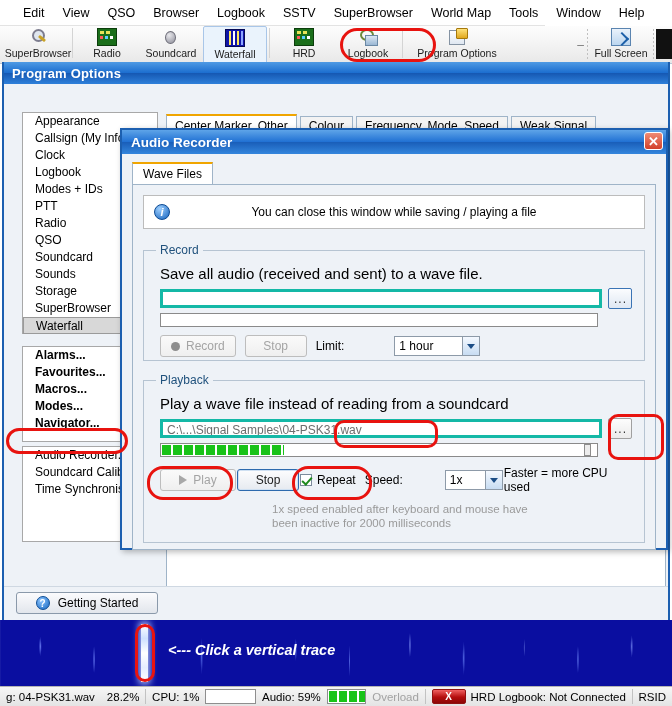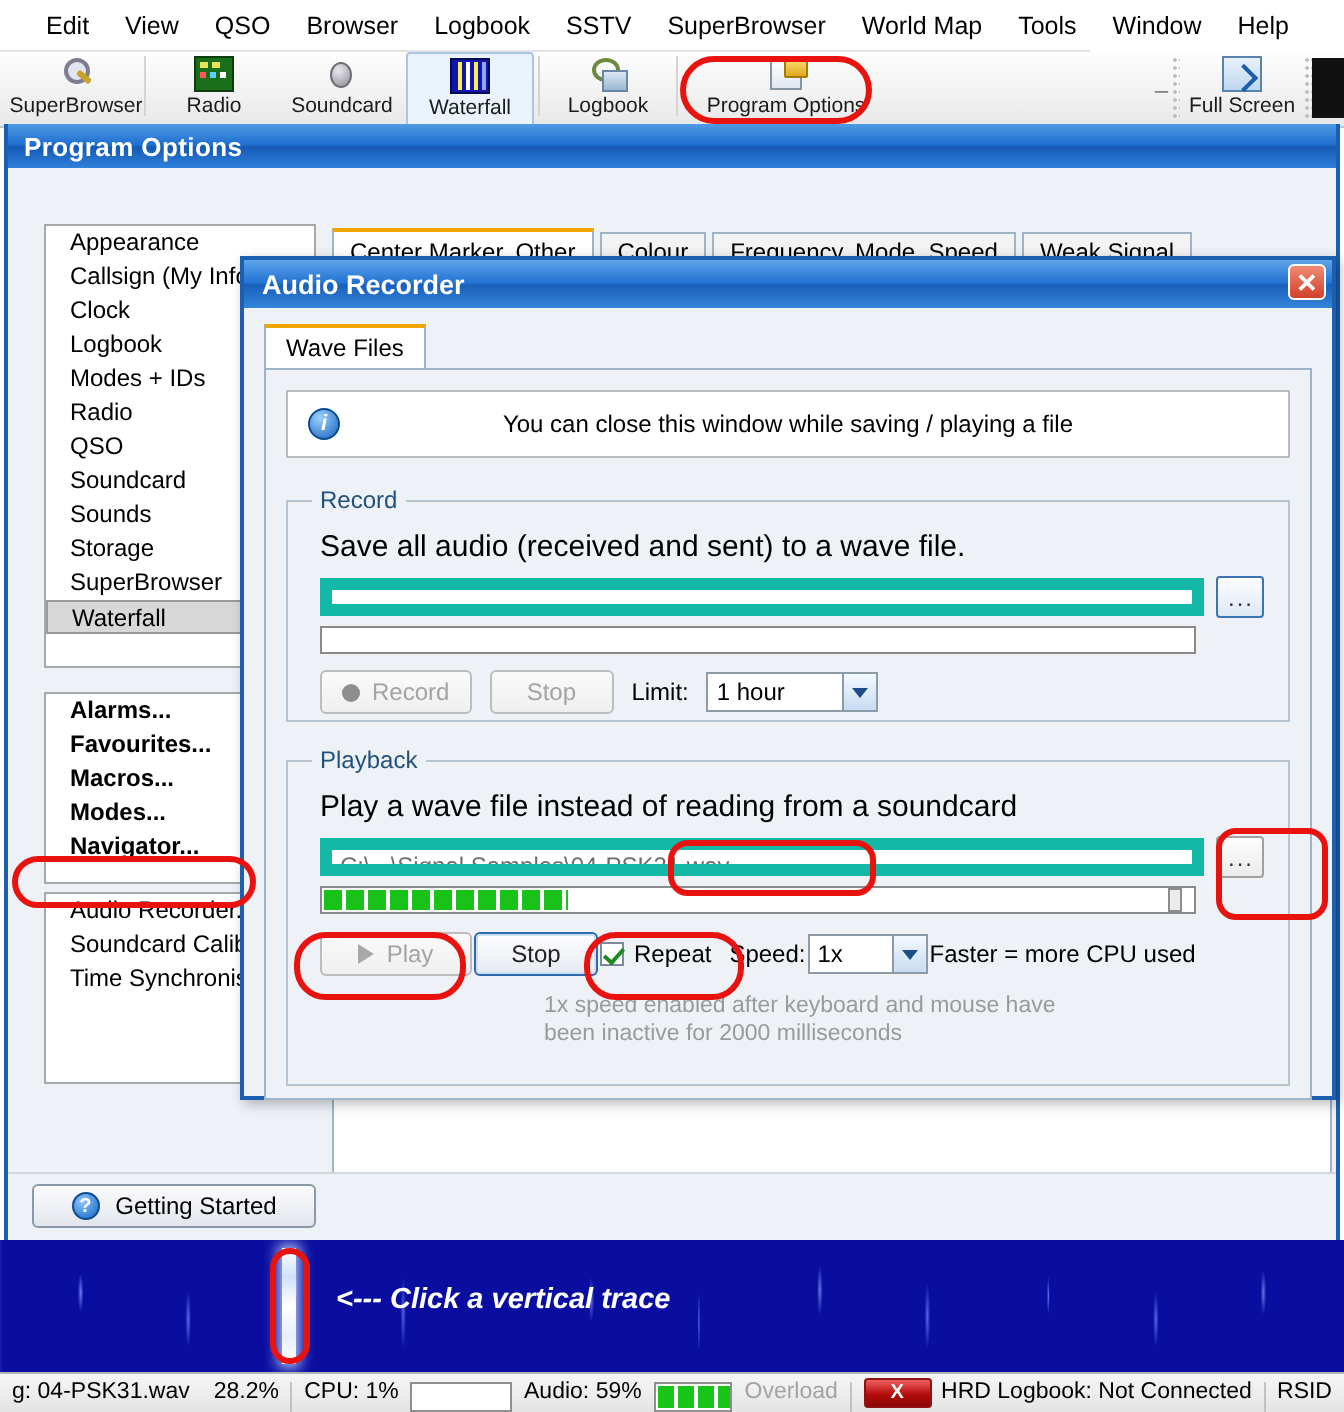--- a/index.html
+++ b/index.html
@@ -152,21 +152,21 @@
 
   fieldset.grp{
     border:1px solid #b6c4d2;margin:0;padding:6px 12px 10px 12px;position:relative;background:transparent;
   }
   fieldset.grp legend{font-size:12px;color:#21527d;padding:0 4px;}
   #grp-record{margin-top:14px;height:118px;}
   #grp-playback{margin-top:12px;height:170px;}
   .grp-desc{font-size:15px;margin:2px 0 6px 4px;}
 
   .wintext{
-    height:19px;background:#fff;border:6px solid #14b8a6;font-size:12px;
+    height:19px;background:#fff;border:3px solid #14b8a6;font-size:12px;
     line-height:17px;padding:0 4px;color:#222;overflow:hidden;white-space:nowrap;
   }
   .browse-btn{
     width:24px;height:21px;border:1px solid #3a74b5;border-radius:2px;
     background:linear-gradient(to bottom,#fbfcfe,#dfe8f3);
     display:flex;align-items:center;justify-content:flex-end;font-size:12px;
     padding-right:4px;color:#333;letter-spacing:1px;
   }
   .browse-btn.plain{border:1px solid #a0a0a0;background:linear-gradient(to bottom,#fdfdfd,#ebebeb);}
 
@@ -180,21 +180,21 @@
   .winbtn{
     height:22px;min-width:68px;padding:0 10px;border:1px solid #9aa7b4;border-radius:3px;
     background:linear-gradient(to bottom,#fdfdfe,#e6eaf0);
     display:flex;align-items:center;justify-content:center;gap:6px;font-size:12px;color:#222;
   }
   .winbtn.disabled{color:#a4a4a4;border-color:#bdbdbd;background:linear-gradient(to bottom,#fafafa,#efefef);}
   .winbtn.focus{border:1px solid #2d6aae;box-shadow:inset 0 0 0 1px #cfe0f2;}
   .dot{width:9px;height:9px;border-radius:50%;background:#8e8e8e;display:inline-block;}
   .tri{width:0;height:0;border-left:8px solid #a8a8a8;border-top:5px solid transparent;border-bottom:5px solid transparent;display:inline-block;}
 
-  .wincombo{height:20px;border:1px solid #8d9aa8;background:#fff;display:flex;align-items:center;font-size:12px;padding-left:4px;position:relative;}
+  .wincombo{height:20px;border:1px solid #8d9aa8;background:#fff;display:flex;align-items:center;font-size:12px;padding-left:4px;position:relative;margin-left:41px;}
   .wincombo .arrow{
     position:absolute;right:0;top:0;bottom:0;width:17px;
     background:linear-gradient(to bottom,#f4f9ff,#c7dcf2);border-left:1px solid #8d9aa8;
     display:flex;align-items:center;justify-content:center;
   }
   .wincombo .arrow::after{content:"";width:0;height:0;border-left:4px solid transparent;border-right:4px solid transparent;border-top:5px solid #1b4d86;}
 
   .hint{font-size:11.5px;color:#9a9a9a;line-height:14px;}
 
   
@@ -220,21 +220,21 @@
   #wf-trace{position:absolute;left:141px;top:4px;width:7px;height:58px;
     background:linear-gradient(to bottom,#ffffff,#cfe0ff,#ffffff,#e6eeff,#ffffff);
     box-shadow:0 0 7px 2px rgba(200,220,255,.9);}
   #wf-label{position:absolute;left:168px;top:22px;color:#ffffff;font-weight:bold;font-size:14.5px;white-space:nowrap;font-style:italic;}
 
   
   #statusbar{
     position:absolute;left:0;top:686px;width:672px;height:20px;
     background:linear-gradient(to bottom,#f6f6f6,#e4e4e4);
     border-top:1px solid #b5b5b5;
-    display:flex;align-items:flex-end;font-size:11.5px;white-space:nowrap;
+    display:flex;align-items:center;font-size:11.5px;white-space:nowrap;
   }
   .sb-cell{padding:0 6px;display:flex;align-items:center;height:20px;gap:5px;}
   .sb-div{width:1px;height:15px;background:#c2c2c2;}
   .sb-box{height:15px;border:1px solid #8e8e8e;background:#fff;}
   .sb-meter{width:62px;position:relative;overflow:hidden;}
   .sb-meter i{position:absolute;left:1px;top:1px;bottom:1px;width:36px;
      background:repeating-linear-gradient(to right,#18c418 0 8px,#ffffff 8px 10px);}
   .sb-redbtn{width:34px;height:15px;border:1px solid #8f1111;border-radius:2px;
      background:linear-gradient(to bottom,#f06060,#b40d0d 55%,#8d0606);
      color:#fff;font-size:10px;display:flex;align-items:center;justify-content:center;font-weight:bold;}
@@ -285,20 +285,30 @@
     <span class="ic ic-waterfall">
       <i style="left:3px"></i>
         <i style="left:7px;background:#fff"></i>
         <i style="left:11px"></i>
         <i style="left:15px;background:#8fa6ff"></i>
     </span>
     <span class="lbl">Waterfall</span>
   </div>
   <div class="tb-divider"></div>
   <div class="tb-item">
+    <span class="ic ic-grid">
+      <i style="left:2px;top:2px;width:4px;height:3px"></i>
+        <i style="left:8px;top:2px;width:4px;height:3px"></i>
+      <i style="left:2px;top:7px;width:3px;height:3px;background:#ff5a5a"></i>
+        <i style="left:7px;top:7px;width:3px;height:3px;background:#5ad0ff"></i>
+      <i style="left:12px;top:7px;width:3px;height:3px;background:#fff"></i>
+    </span>
+    <span class="lbl">HRD</span>
+  </div>
+  <div class="tb-item">
     <span class="ic ic-logbook"></span>
     <span class="lbl">Logbook</span>
   </div>
   <div class="tb-divider"></div>
   <div class="tb-item" style="width:104px">
     <span class="ic ic-progopt"></span>
     <span class="lbl">Program Options</span>
   </div>
   <div style="flex:1"></div>
   <div style="align-self:center;color:#777;font-size:12px;padding-right:2px">–</div>
@@ -316,20 +326,21 @@
     <span>Program Options</span>
   </div>
   <div id="po-body">
 
     <div class="po-listbox" id="po-list1">
       <div class="po-li">Appearance</div>
       <div class="po-li">Callsign (My Info)</div>
       <div class="po-li">Clock</div>
       <div class="po-li">Logbook</div>
       <div class="po-li">Modes + IDs</div>
+      <div class="po-li">PTT</div>
       <div class="po-li">Radio</div>
       <div class="po-li">QSO</div>
       <div class="po-li">Soundcard</div>
       <div class="po-li">Sounds</div>
       <div class="po-li">Storage</div>
       <div class="po-li">SuperBrowser</div>
       <div class="po-li active">Waterfall</div>
     </div>
 
     <div class="po-listbox" id="po-list2">

